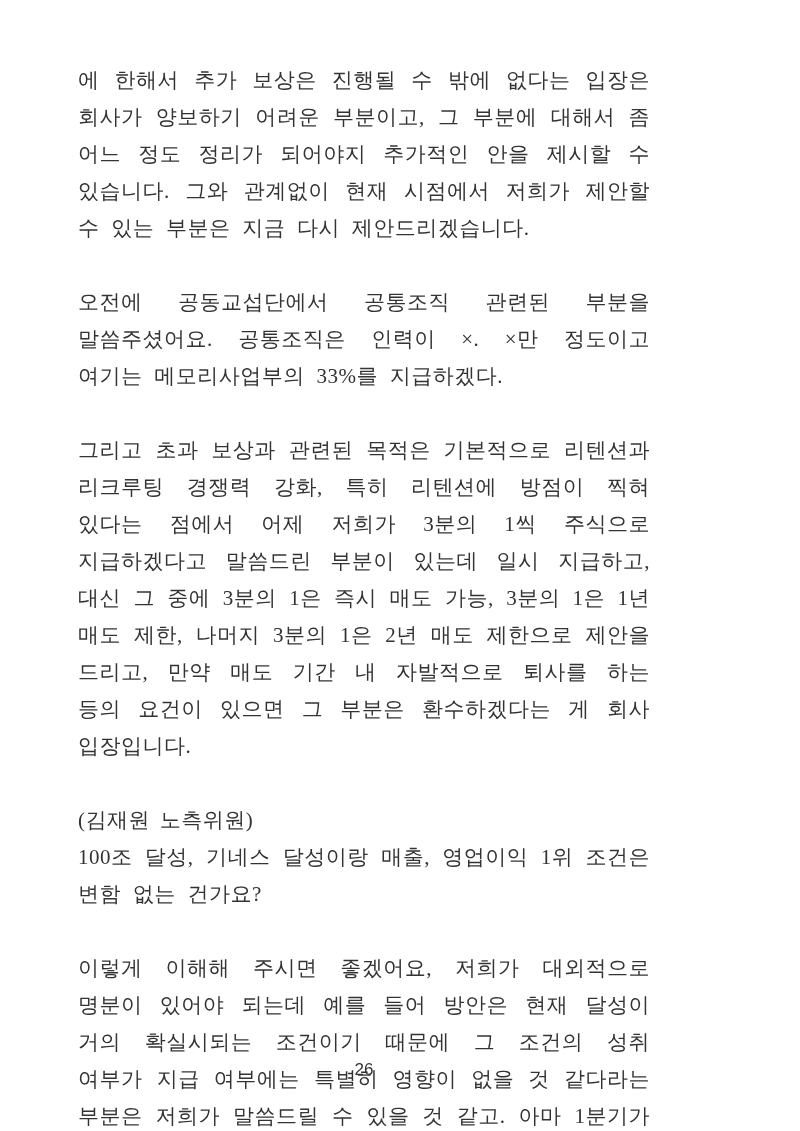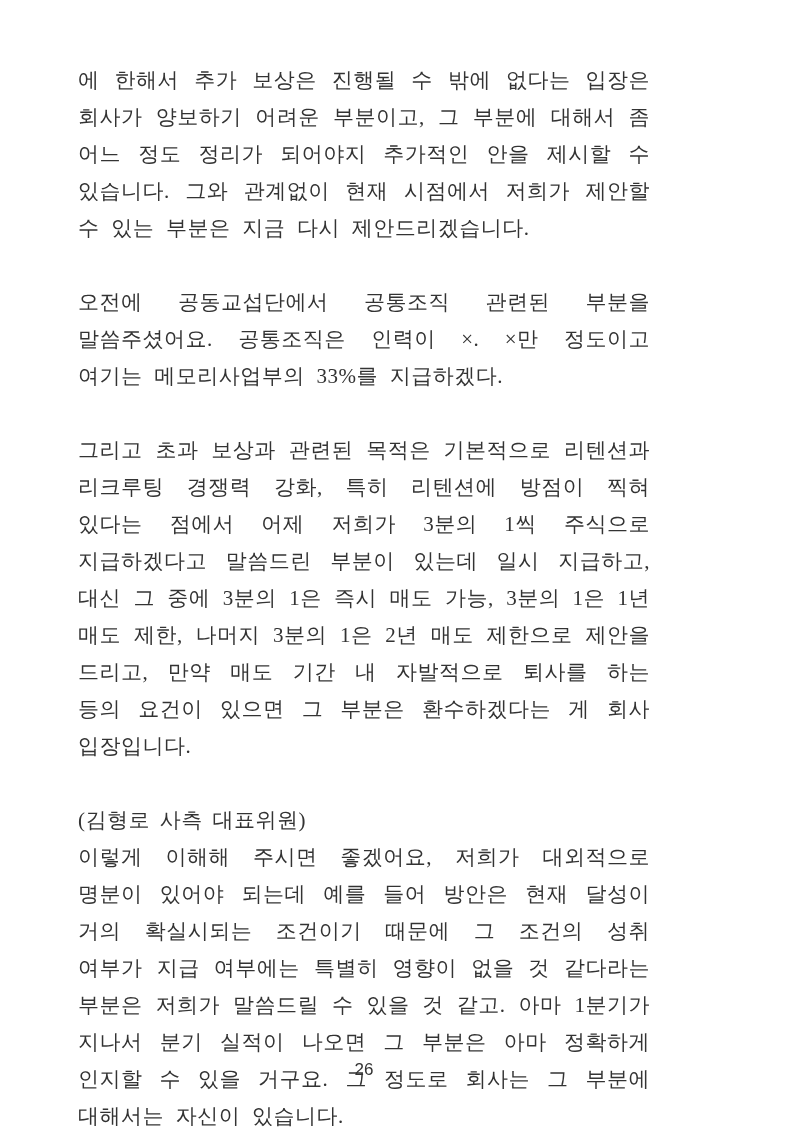--- a/index.html
+++ b/index.html
@@ -69,23 +69,26 @@
     </div>
 
     <div class="block">
       <div class="para">오전에 공동교섭단에서 공통조직 관련된 부분을 말씀주셨어요. 공통조직은 인력이 ×. ×만 정도이고 여기는 메모리사업부의 33%를 지급하겠다.</div>
     </div>
 
     <div class="block">
       <div class="para">그리고 초과 보상과 관련된 목적은 기본적으로 리텐션과 리크루팅 경쟁력 강화, 특히 리텐션에 방점이 찍혀 있다는 점에서 어제 저희가 3분의 1씩 주식으로 지급하겠다고 말씀드린 부분이 있는데 일시 지급하고, 대신 그 중에 3분의 1은 즉시 매도 가능, 3분의 1은 1년 매도 제한, 나머지 3분의 1은 2년 매도 제한으로 제안을 드리고, 만약 매도 기간 내 자발적으로 퇴사를 하는 등의 요건이 있으면 그 부분은 환수하겠다는 게 회사 입장입니다.</div>
     </div>
 
+    <div class="block">
+      <div class="speaker">(김재원 노측위원)</div>
+      <div class="para">100조 달성, 기네스 달성이랑 매출, 영업이익 1위 조건은 변함 없는 건가요?</div>
+    </div>
 
     <div class="block">
-      <div class="speaker">(김형로 사측 대표위원)</div>
       <div class="para">이렇게 이해해 주시면 좋겠어요, 저희가 대외적으로 명분이 있어야 되는데 예를 들어 방안은 현재 달성이 거의 확실시되는 조건이기 때문에 그 조건의 성취 여부가 지급 여부에는 특별히 영향이 없을 것 같다라는 부분은 저희가 말씀드릴 수 있을 것 같고. 아마 1분기가 지나서 분기 실적이 나오면 그 부분은 아마 정확하게 인지할 수 있을 거구요. 그 정도로 회사는 그 부분에 대해서는 자신이 있습니다.</div>
     </div>
 
   </div>
 
   <div class="page-footer">
     <span class="page-number">26</span>
   </div>
 </div>
 

